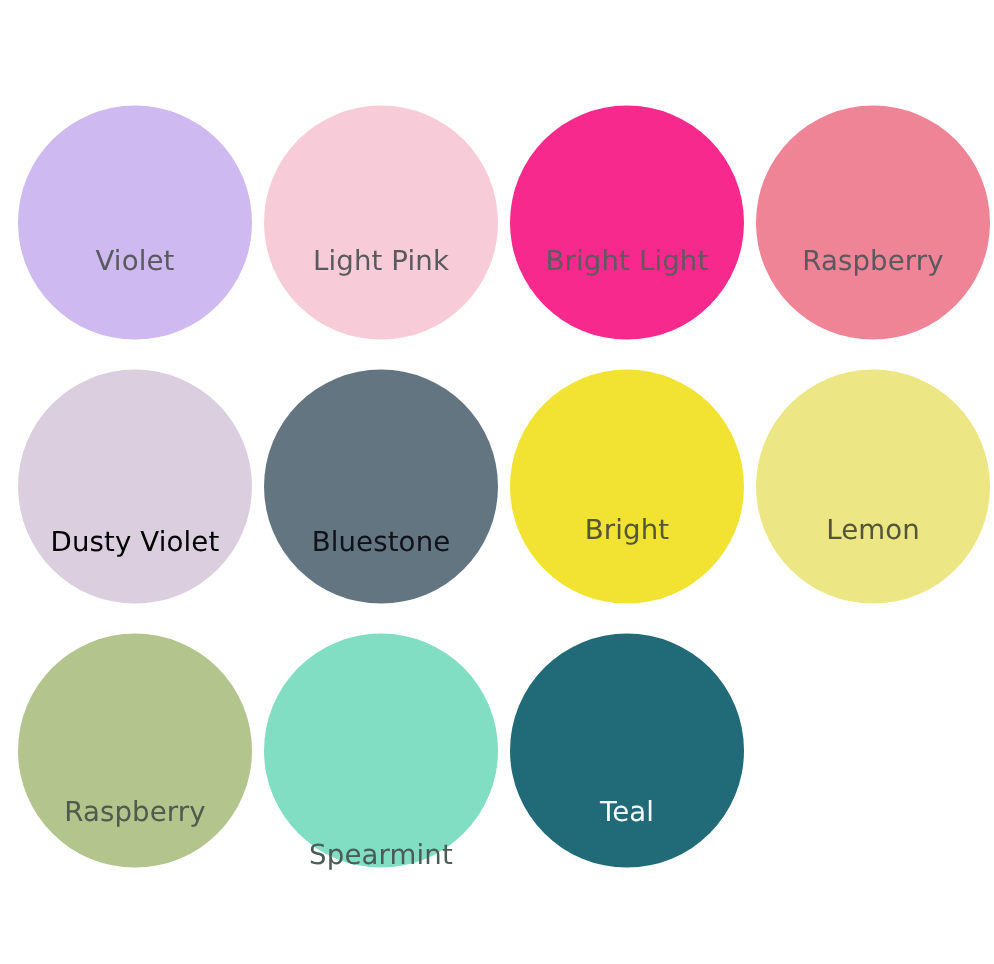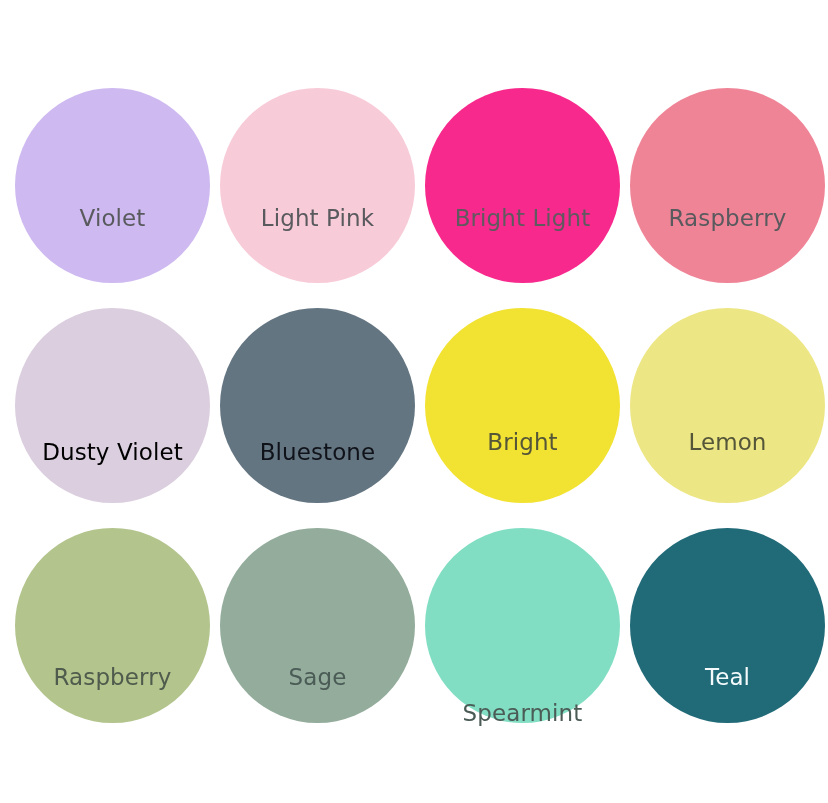--- a/index.html
+++ b/index.html
@@ -120,23 +120,20 @@
     </div>
 
     <div class="swatch idx-7" style="background-color: rgb(237, 230, 132); text-decoration: underline;">
       <span class="swatch-label tone-olive" style="color: rgb(84, 85, 57);">Lemon</span>
     </div>
 
     <div class="swatch idx-8" style="background-color: rgb(179, 196, 141);">
       <span class="swatch-label tone-moss" style="color: rgb(79, 91, 76);">Raspberry</span>
     </div>
 
-    <div class="swatch idx-9" style="background-color: rgb(147, 172, 155);">
-      <span class="swatch-label tone-slate" style="color: rgb(75, 91, 86);">Sage</span>
-    </div>
 
     <div class="swatch idx-10" style="background-color: rgb(129, 222, 194);">
       <span class="swatch-label tone-slate" style="color: rgb(75, 91, 86);">Spearmint</span>
     </div>
 
     <div class="swatch idx-11" style="background-color: rgb(33, 106, 120);">
       <span class="swatch-label tone-light" style="color: rgb(244, 250, 251);">Teal</span>
     </div>
 
   </div>

